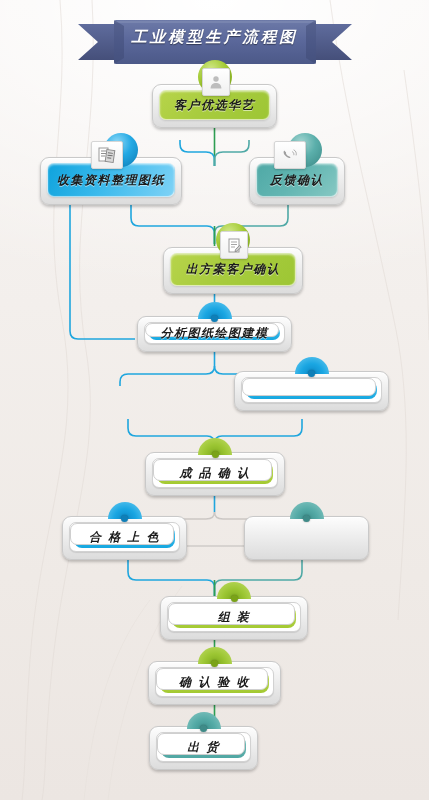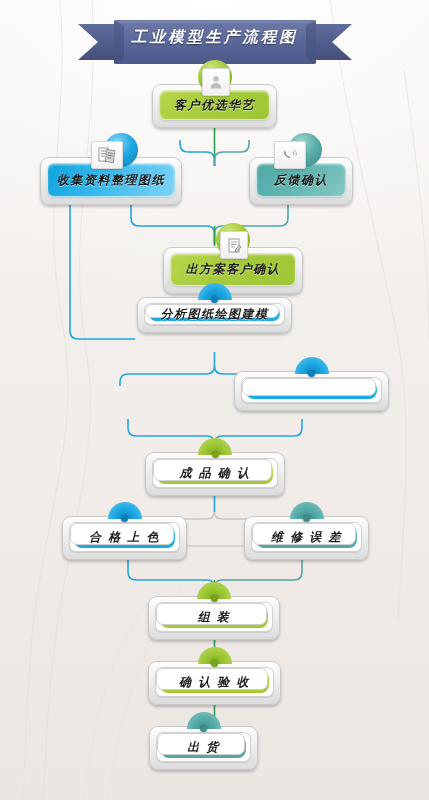--- a/index.html
+++ b/index.html
@@ -315,21 +315,21 @@
         <rect x="9" y="4" width="8" height="12" fill="#d9d9d9" stroke="#8b8b8b" stroke-width="1" transform="rotate(8 13 10)"></rect>
         <g stroke="#6f6f6f" stroke-width="1" transform="rotate(8 13 10)">
           <path d="M10.5,7 H15.5"></path>
             <path d="M10.5,9.5 H15.5"></path>
             <path d="M10.5,12 H14.5"></path>
         </g>
       </svg>
     </div>
   </div>
 
-  <div class="node" style="left:249px; top:157px; width:104px; height:48px;">
+  <div class="node" style="left:249px; top:157px; width:96px; height:48px;">
     <div class="plate"></div>
     <div class="inner filled teal">
       <span class="label">反馈确认</span>
     </div>
     <div class="orb teal" style="left:39px; margin-left:0;"></div>
     <div class="icon-card wide" style="left:40px; margin-left:-15px;">
       <svg width="18" height="16" viewBox="0 0 18 16">
         <path d="M3.2,3.4 C2.2,4.6 2.4,6.6 4.2,8.6 C6,10.6 8.2,11.6 9.6,10.8 L8.2,9.2 C7.6,9.4 6.8,9 5.9,8 C5,7 4.8,6.1 5.1,5.5 Z" fill="#9e9e9e"></path>
         <g stroke="#b0b0b0" stroke-width="1" fill="none">
           <path d="M11.2,4.6 C12.6,5.2 13.2,6.8 12.8,8.2"></path>
@@ -351,21 +351,21 @@
         <g stroke="#a5a5a5" stroke-width="1">
           <path d="M5,5 H11"></path>
             <path d="M5,7.5 H11"></path>
             <path d="M5,10 H9"></path>
         </g>
         <path d="M9.5,12.5 L13.5,8.4 L15.2,10 L11.2,14.1 L9,14.6 Z" fill="#cfcfcf" stroke="#8c8c8c" stroke-width=".9"></path>
       </svg>
     </div>
   </div>
 
-  <div class="node" style="left:137px; top:297px; width:155px; height:36px;">
+  <div class="node" style="left:137px; top:316px; width:155px; height:36px;">
     <div class="plate"></div>
     <div class="inner outline">
       <div class="edgebar blue"></div>
       <div class="white-face"></div>
       <span class="label">分析图纸绘图建模</span>
     </div>
     <div class="dome blue"></div>
   </div>
 
 
@@ -393,51 +393,46 @@
     <div class="inner outline">
       <div class="edgebar blue"></div>
       <div class="white-face"></div>
       <span class="label">合 格 上 色</span>
     </div>
     <div class="dome blue"></div>
   </div>
 
   <div class="node" style="left:244px; top:516px; width:125px; height:44px;">
     <div class="plate"></div>
+    <div class="dome teal"></div>
+  </div>
+
+  <div class="node" style="left:160px; top:596px; width:148px; height:44px;">
+    <div class="plate"></div>
+    <div class="inner outline">
+      <div class="edgebar green"></div>
+      <div class="white-face"></div>
+      <span class="label">组      装</span>
+    </div>
+    <div class="dome green"></div>
+  </div>
+
+  <div class="node" style="left:148px; top:661px; width:133px; height:44px;">
+    <div class="plate"></div>
+    <div class="inner outline">
+      <div class="edgebar green"></div>
+      <div class="white-face"></div>
+      <span class="label">确 认 验 收</span>
+    </div>
+    <div class="dome green"></div>
+  </div>
+
+  <div class="node" style="left:149px; top:726px; width:109px; height:44px;">
+    <div class="plate"></div>
     <div class="inner outline">
       <div class="edgebar teal"></div>
       <div class="white-face"></div>
-      <span class="label">维 修 误 差</span>
+      <span class="label">出      货</span>
     </div>
     <div class="dome teal"></div>
   </div>
 
-  <div class="node" style="left:148px; top:596px; width:132px; height:44px;">
-    <div class="plate"></div>
-    <div class="inner outline">
-      <div class="edgebar green"></div>
-      <div class="white-face"></div>
-      <span class="label">组      装</span>
-    </div>
-    <div class="dome green"></div>
-  </div>
-
-  <div class="node" style="left:148px; top:661px; width:133px; height:44px;">
-    <div class="plate"></div>
-    <div class="inner outline">
-      <div class="edgebar green"></div>
-      <div class="white-face"></div>
-      <span class="label">确 认 验 收</span>
-    </div>
-    <div class="dome green"></div>
-  </div>
-
-  <div class="node" style="left:149px; top:726px; width:109px; height:44px;">
-    <div class="plate"></div>
-    <div class="inner outline">
-      <div class="edgebar teal"></div>
-      <div class="white-face"></div>
-      <span class="label">出      货</span>
-    </div>
-    <div class="dome teal"></div>
-  </div>
-
 </div>
 
 </body></html>

